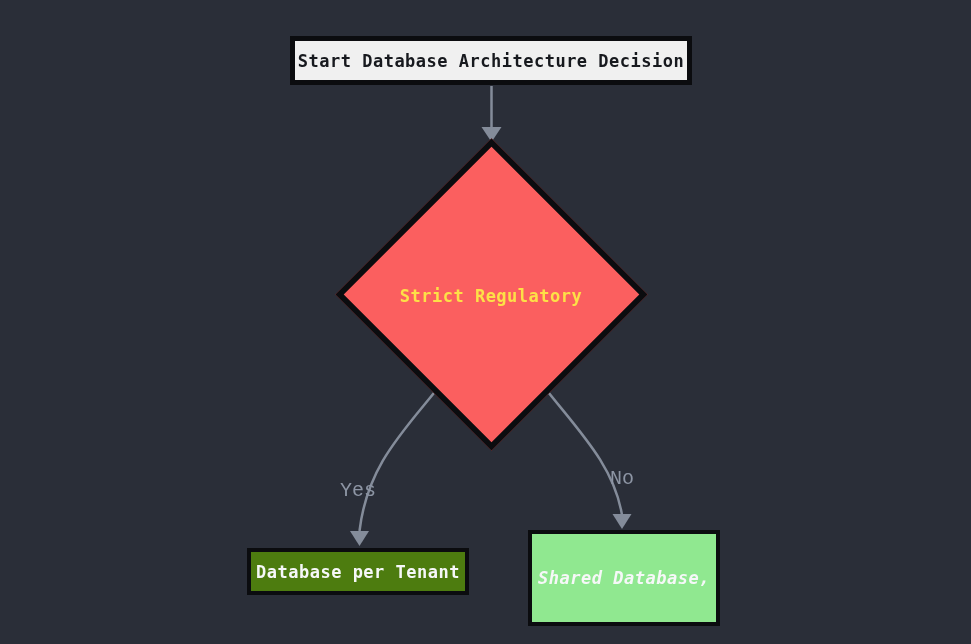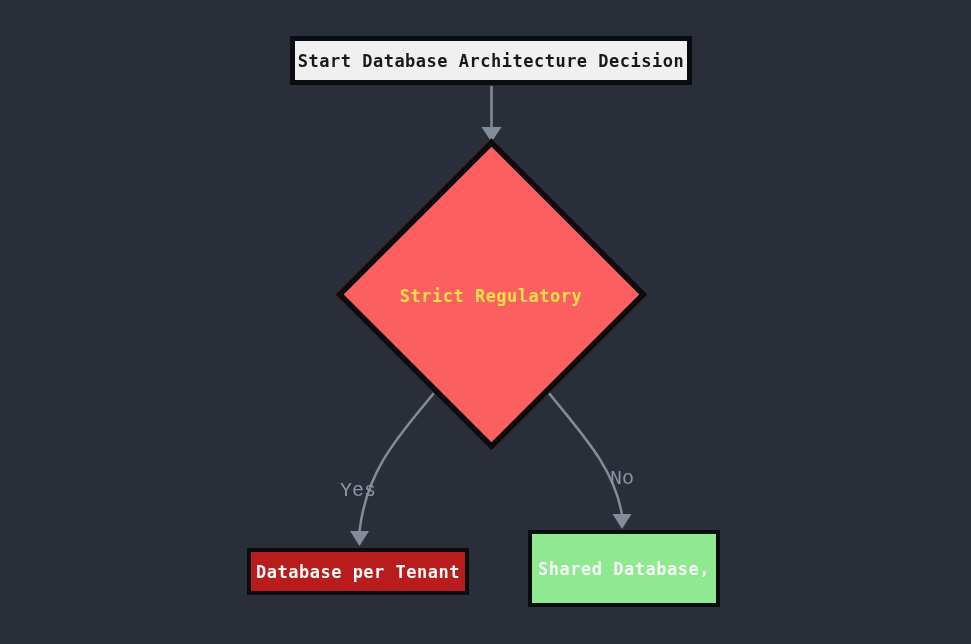--- a/index.html
+++ b/index.html
@@ -54,30 +54,31 @@
     text-align: center;
     color: #fde047;
     font-size: 17px;
     font-weight: 600;
     letter-spacing: 0.5px;
     line-height: 27px;
   }
   .node-blue {
     left: 247px; top: 548px;
     width: 222px; height: 47px;
-    background: #b91c1c;
+    background: #4d7c0f;
     border: 4px solid #0b0c0f;
     color: #f6f8f8;
   }
   .node-green {
     left: 528px; top: 530px;
-    width: 192px; height: 77px;
+    width: 192px; height: 96px;
     background: #90e890;
     border: 4px solid #0b0c0f;
     color: #f6f8f8;
+    font-style: italic;
   }
   .edge-label {
     position: absolute;
     transform: translate(-50%, -50%);
     font-family: Liberation Mono, monospace;
     font-size: 20px;
     color: #8d95a4;
     white-space: nowrap;
   }
   .edge-label-yes { left: 358px; top: 490px; }

